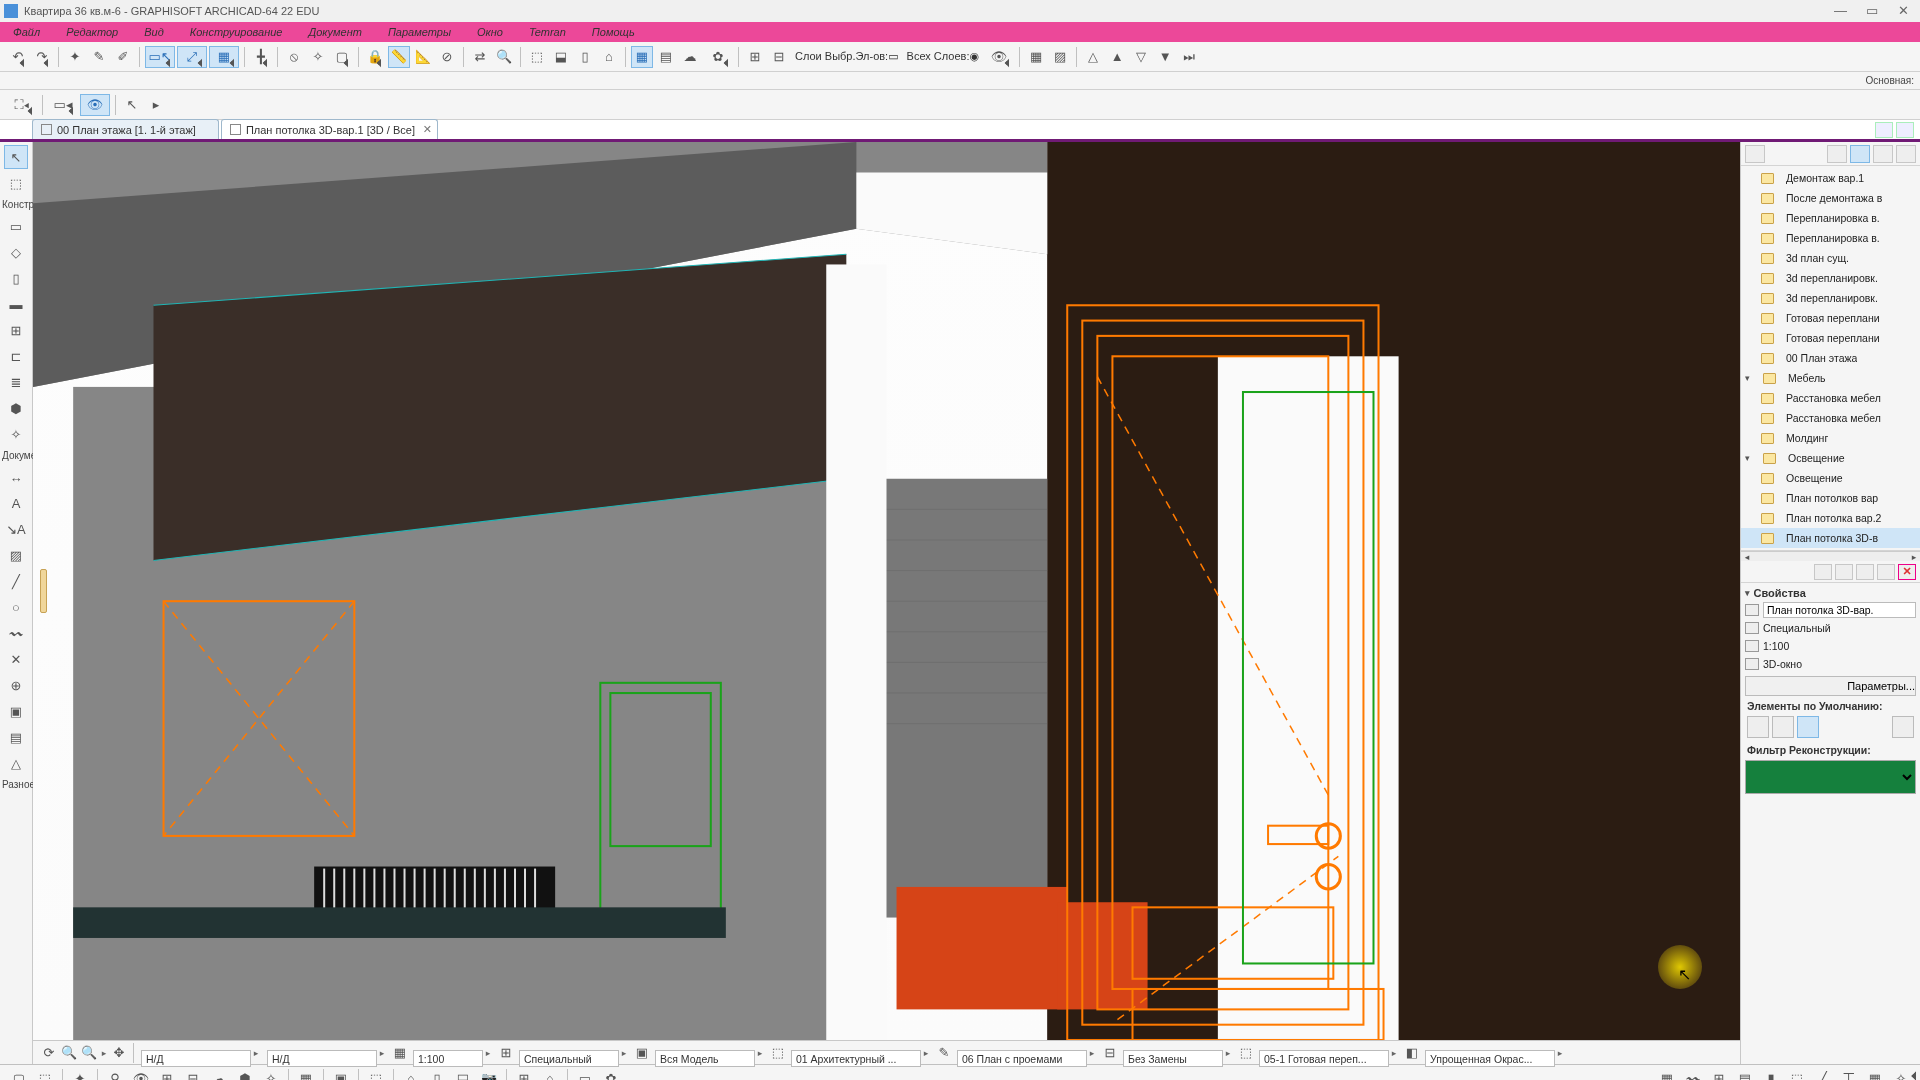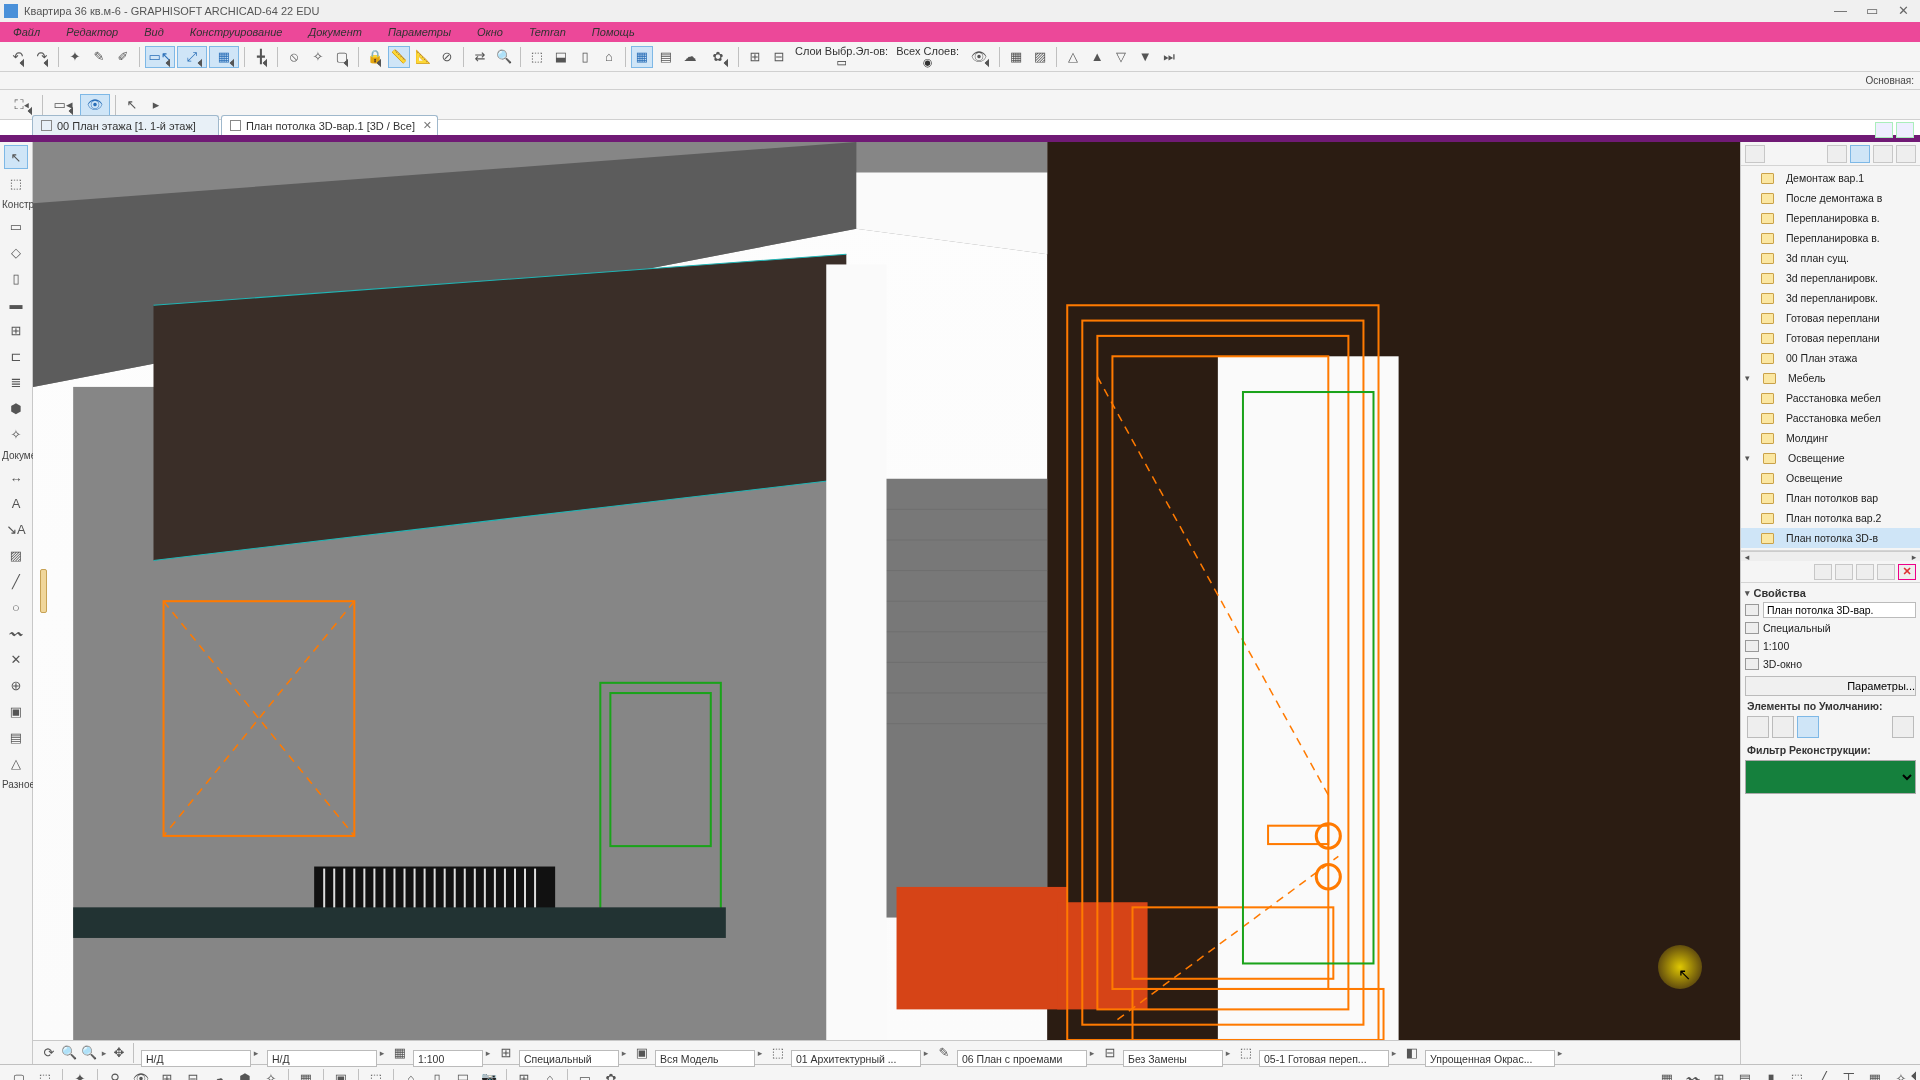--- a/index.html
+++ b/index.html
@@ -18,29 +18,29 @@
 
 
 .toolbar { background: #f5f5f5; border-bottom: 1px solid #d0d0d0; display: flex; align-items: center; padding: 2px 6px; }
 .toolbar-row1 { height: 30px; }
 .tb-btn { width: 22px; height: 22px; display: flex; align-items: center; justify-content: center; margin: 0 1px; border: 1px solid transparent; cursor: pointer; position: relative; }
 .tb-btn.wider { width: 30px; }
 .tb-btn.active { background: #cfe5f7; border-color: #7eb8e6; }
 .tb-sep { width: 1px; height: 20px; background: #c0c0c0; margin: 0 4px; }
 .tb-label { font-size: 10px; color: #333; padding: 0 4px; white-space: nowrap; }
 .tb-drop::after { content: ""; position: absolute; right: 1px; bottom: 1px; border: 3px solid transparent; border-top-color: #555; border-left-color: #555; transform: rotate(-45deg); width:0; height:0;}
-.tb-group-stack { display:flex; flex-direction:column; align-items:center; line-height:11px; }
+.tb-group-stack { display:flex; align-items:flex-end; line-height:11px; }
 
 .toolbar-row2 { height: 18px; padding-left: 8px; justify-content: flex-end; }
 .toolbar-row2 .small-label { font-size: 10px; color: #444; }
 
 .toolbar-row3 { height: 30px; }
 
 
-.tab-bar { height: 22px; background: #fff; border-bottom: 7px solid #701a75; display: flex; align-items: flex-end; padding-left: 32px; position: relative; }
+.tab-bar { height: 22px; background: #fff; border-bottom: 3px solid #701a75; display: flex; align-items: flex-end; padding-left: 32px; position: relative; }
 .tab { height: 20px; border: 1px solid #9fb8cc; border-bottom: none; background: #e8f0f7; display: flex; align-items: center; padding: 0 22px 0 8px; margin-right: 2px; border-radius: 3px 3px 0 0; font-size: 10.5px; color: #333; position: relative; cursor: pointer; }
 .tab.active { background: #fff; }
 .tab .tab-icon { width: 11px; height: 11px; border: 1px solid #888; margin-right: 5px; }
 .tab .tab-close { position: absolute; right: 5px; top: 3px; font-size: 11px; color: #777; }
 .tab-bar .right-icons { position:absolute; right:6px; top:2px; display:flex; gap:3px;}
 .tab-bar .right-icons .ri { width:18px; height:16px; border:1px solid #aeb; background:#eef; }
 
 
 .main { display: flex; height: 922px; }
 

